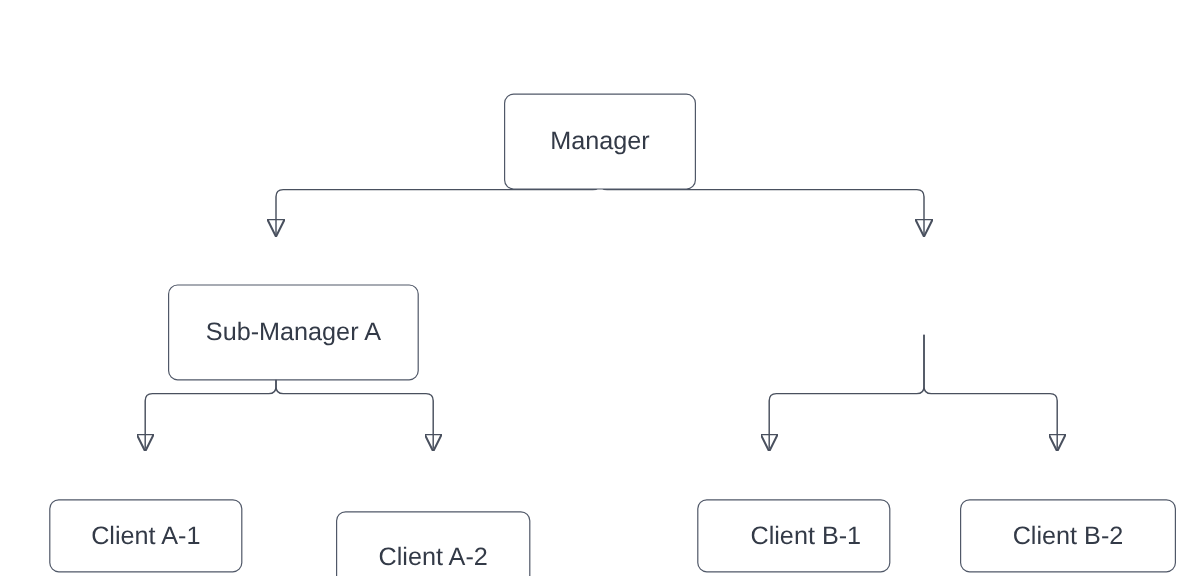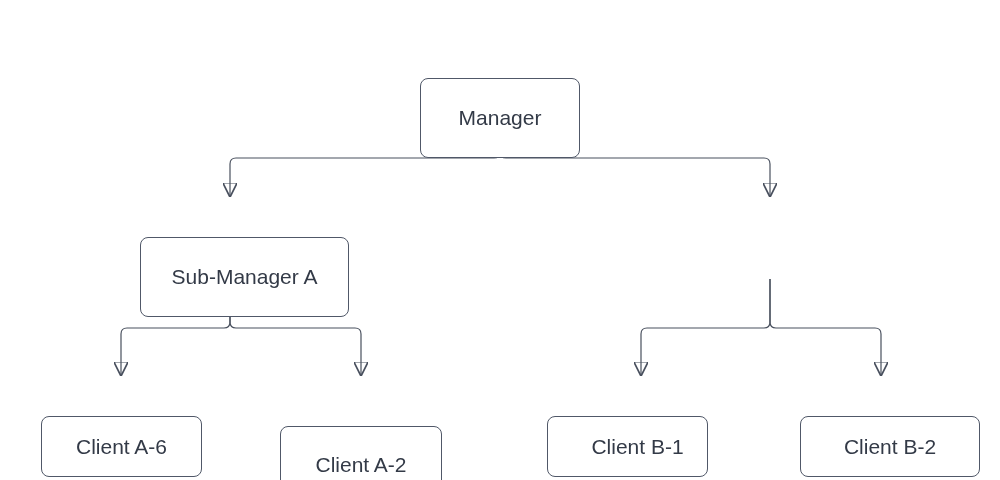--- a/index.html
+++ b/index.html
@@ -45,21 +45,21 @@
     font-size:21px;
     line-height:1.2;
     text-align:center;
     margin-top:38px;
   }
   .node-manager      {left:420px; top:40px;  width:160px; height:80px;}
   .node-sub-manager-a{left:140px; top:199px; width:209px; height:80px;}
   .node-sub-manager-b{left:680px; top:199px; width:182px; height:80px;}
   .node-client-a-1   {left:41px;  top:378px; width:161px; height:61px;}
   .node-client-a-2   {left:280px; top:388px; width:162px; height:77px;}
-  .node-client-b-1   {left:547px; top:378px; width:161px; height:61px;padding-left:20px;}
+  .node-client-b-1   {left:581px; top:378px; width:161px; height:61px;padding-left:20px;}
   .node-client-b-2   {left:800px; top:378px; width:180px; height:61px;}
 </style>
 </head>
 <body>
 
 <div class="canvas">
 
   <svg class="edges" viewBox="0 0 1000 480" xmlns="http://www.w3.org/2000/svg">
     <defs>
       <marker id="arrowhead" viewBox="0 0 10 10" refX="8.5" refY="5" markerWidth="12" markerHeight="12" orient="auto">
@@ -80,21 +80,21 @@
   <div class="node node-manager">
     <span>Manager</span>
   </div>
 
   <div class="node node-sub-manager-a">
     <span>Sub-Manager A</span>
   </div>
 
 
   <div class="node node-client-a-1">
-    <span>Client A-6</span>
+    <span>Client A-1</span>
   </div>
 
   <div class="node node-client-a-2">
     <span>Client A-2</span>
   </div>
 
   <div class="node node-client-b-1">
     <span>Client B-1</span>
   </div>
 

